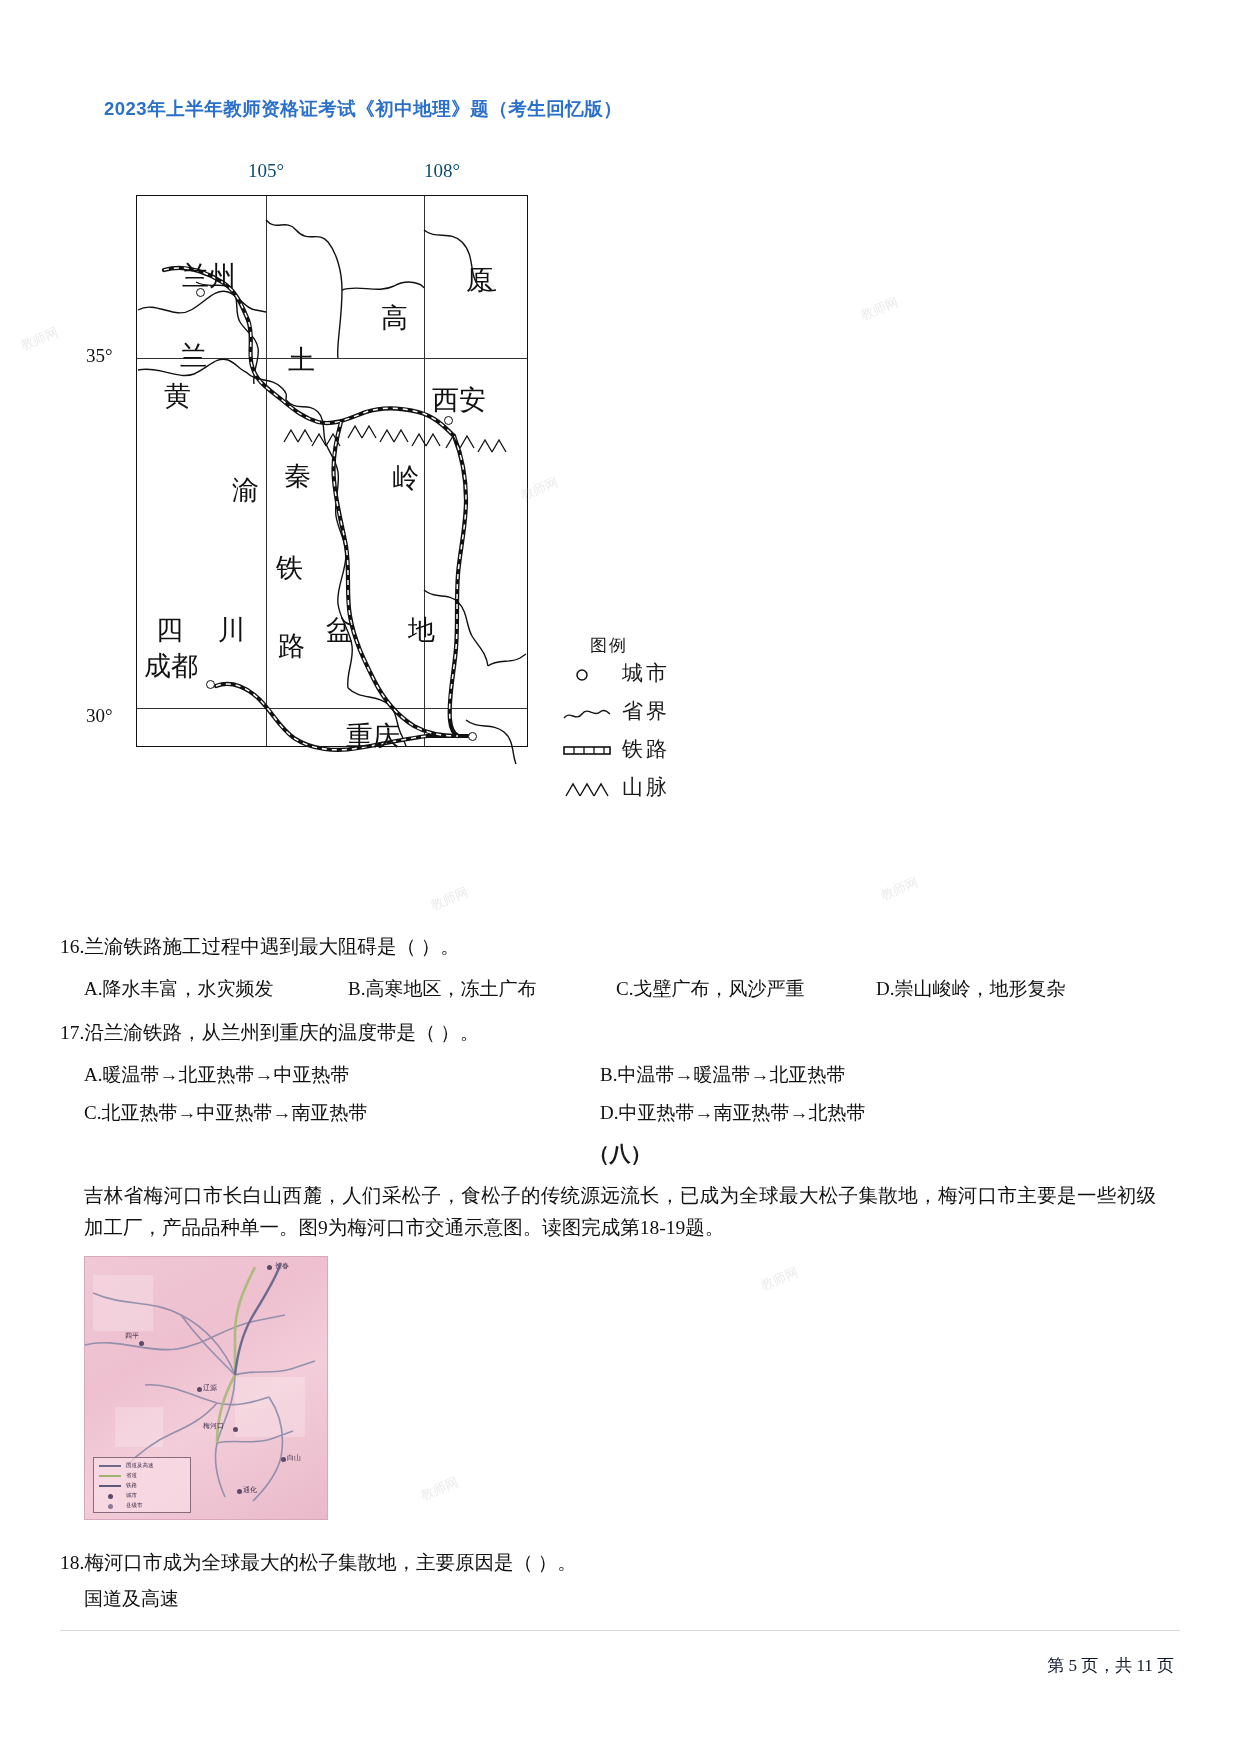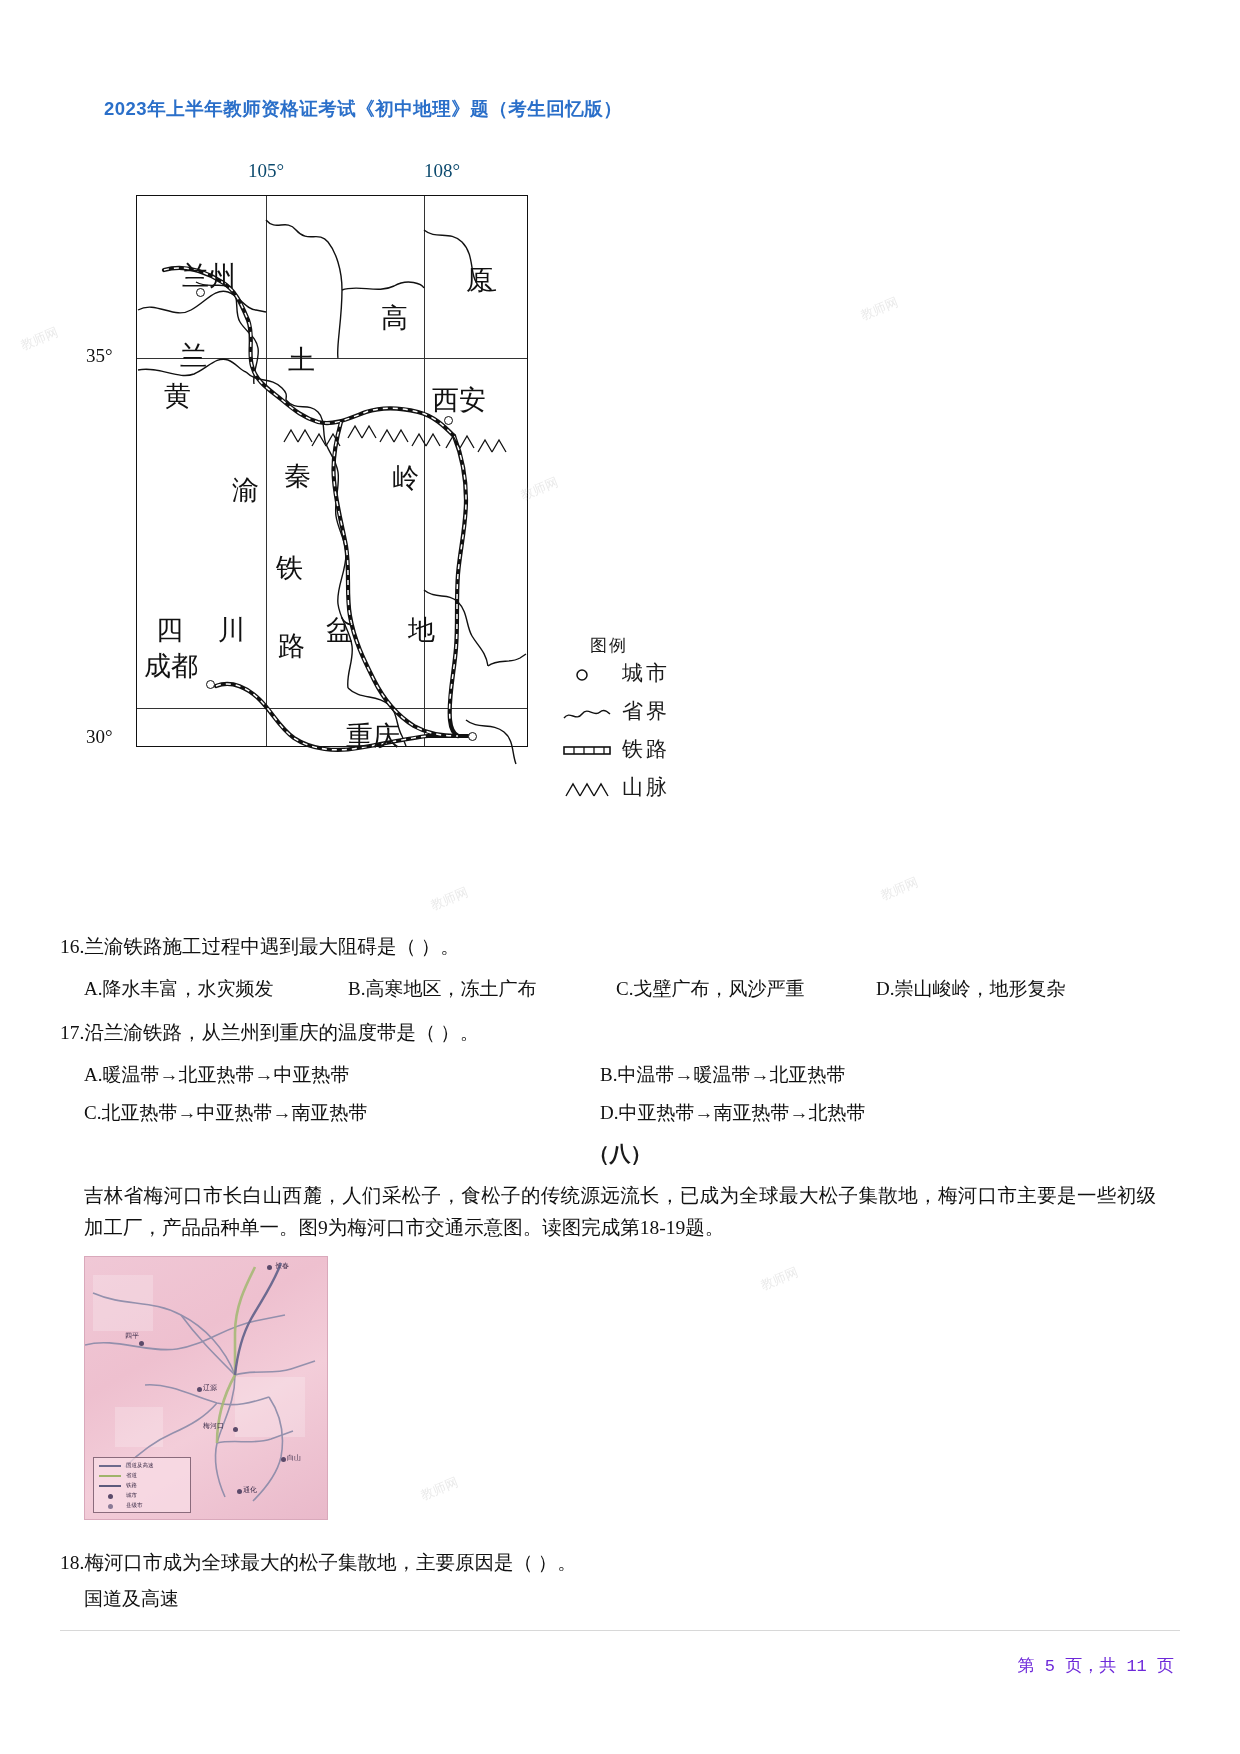--- a/index.html
+++ b/index.html
@@ -230,40 +230,40 @@
     left: 60px;
     top: 1630px;
     width: 1120px;
     height: 1px;
     background: #d8d8d8;
   }
   .footer-page {
     position: absolute;
     right: 66px;
     top: 1654px;
-    font-family: Liberation Mono, monospace;
+    font-family: Liberation Serif, serif;
     font-size: 17px;
-    color: #6d28d9;
+    color: #0f172a;
     white-space: nowrap;
   }
 </style>
 </head>
 <body>
 
 <div class="page">
 
   <div class="doc-title">2023年上半年教师资格证考试《初中地理》题（考生回忆版）</div>
 
   <div class="fig-railway">
 
     <div class="lon-label" style="left:112px; top:0px;">105°</div>
     <div class="lon-label" style="left:272px; top:0px;margin-left:16px;">108°</div>
 
     <div class="lat-label" style="left:-50px; top:185px;">35°</div>
-    <div class="lat-label" style="left:-50px; top:566px;">30°</div>
+    <div class="lat-label" style="left:-50px; top:545px;">30°</div>
 
     <div class="map-frame"></div>
 
     <div class="grid-v" style="left:130px; top:36px; height:550px;"></div>
     <div class="grid-v" style="left:288px; top:36px; height:550px;"></div>
     <div class="grid-h" style="left:1px; top:198px; width:390px;"></div>
     <div class="grid-h" style="left:1px; top:548px; width:390px;"></div>
 
     <svg width="700" height="660" viewBox="0 0 700 660" style="position:absolute; left:0; top:0;">
       <g fill="none" stroke="#111" stroke-width="1.4">

